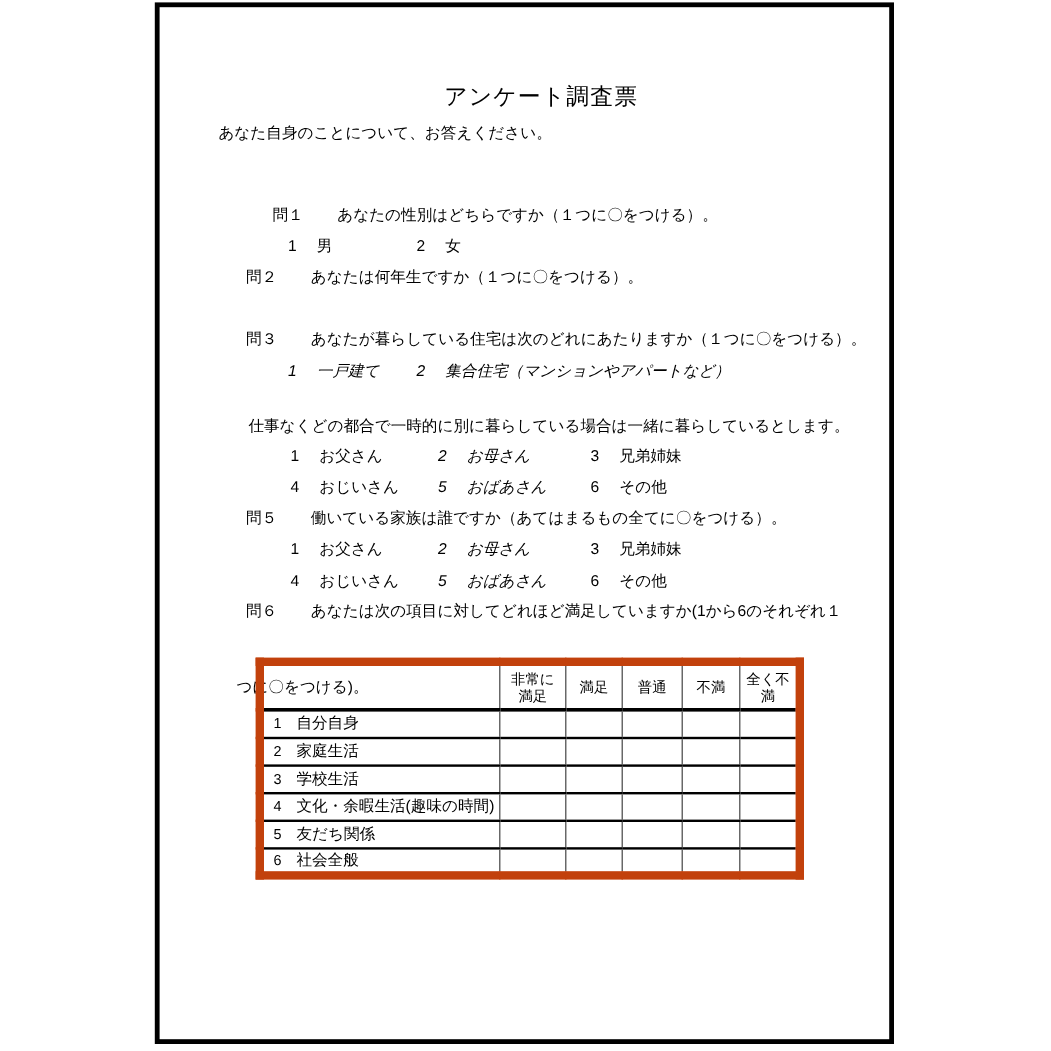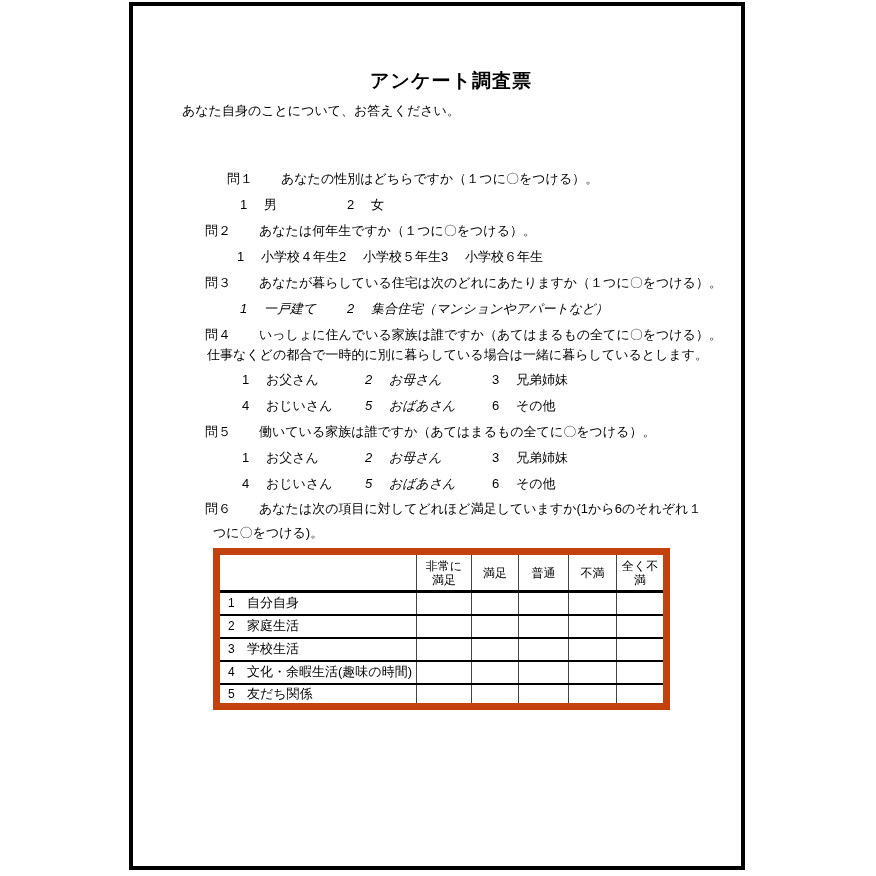--- a/index.html
+++ b/index.html
@@ -2,33 +2,33 @@
 <html><head>
 <meta charset="utf-8">
 <style>
   * { margin:0; padding:0; box-sizing:border-box; }
   html,body { width:876px; height:876px; background:#ffffff; font-family:"Liberation Sans","DejaVu Sans",sans-serif; color:#000; }
   .page {
     position:absolute; left:129px; top:2px; width:616px; height:868px;
     border:4px solid #000; background:#fff;
   }
   .abs { position:absolute; white-space:nowrap; }
-  .title { left:0; top:62px; width:100%; text-align:center; font-size:19px; font-weight:bold; letter-spacing:1px;padding-left:28px; }
+  .title { left:0; top:62px; width:100%; text-align:center; font-size:19px; font-weight:normal; letter-spacing:1px;padding-left:28px; }
   .intro { left:49px; top:96px; font-size:13px; }
   .qline { font-size:13px; left:72px; }
   .qlabel { display:inline-block; width:54px; }
   .optrow { display:flex; font-size:13px; left:107px; }
   .optrow.q45 { left:109px; }
   .onum { display:inline-block; width:24px; }
   .w107 { width:107px; }
   .w102 { width:102px; }
   .w123 { width:123px; }
   .w127 { width:127px;font-style:italic; }
   .note { left:74px; font-size:13px; }
-  .q6cont { left:80px; font-size:13px; }
+  .q6cont { left:64px; font-size:13px;margin-top:40px; }
 
   table.sat {
     position:absolute; left:80px; top:542px;
     border-collapse:collapse; table-layout:fixed;
     border:7px solid #c2410c;
   }
   table.sat th, table.sat td {
     border-left:1px solid #444; border-right:1px solid #444;
     border-top:2px solid #000; border-bottom:2px solid #000;
     font-weight:normal; overflow:hidden;
@@ -53,37 +53,29 @@
     <span class="qlabel">問１</span><span>あなたの性別はどちらですか（１つに〇をつける）。</span>
   </div>
   <div class="abs optrow" style="top:190px;">
     <span class="w107"><span class="onum">1</span><span>男</span></span>
     <span><span class="onum">2</span><span>女</span></span>
   </div>
 
   <div class="abs qline" style="top:216px;">
     <span class="qlabel">問２</span><span>あなたは何年生ですか（１つに〇をつける）。</span>
   </div>
-  <div class="abs optrow" style="top:242px; left:104px;">
-    <span class="w102"><span class="onum">1</span><span>小学校４年生</span></span>
-    <span class="w102"><span class="onum">2</span><span>小学校５年生</span></span>
-    <span><span class="onum">3</span><span>小学校６年生</span></span>
-  </div>
 
   <div class="abs qline" style="top:268px;">
     <span class="qlabel">問３</span><span>あなたが暮らしている住宅は次のどれにあたりますか（１つに〇をつける）。</span>
   </div>
   <div class="abs optrow" style="top:294px;font-style:italic;">
     <span class="w107"><span class="onum">1</span><span>一戸建て</span></span>
     <span><span class="onum">2</span><span>集合住宅（マンションやアパートなど）</span></span>
   </div>
 
-  <div class="abs qline" style="top:320px;">
-    <span class="qlabel">問４</span><span>いっしょに住んでいる家族は誰ですか（あてはまるもの全てに〇をつける）。</span>
-  </div>
   <div class="abs note" style="top:340px;">仕事なくどの都合で一時的に別に暮らしている場合は一緒に暮らしているとします。</div>
   <div class="abs optrow q45" style="top:365px;">
     <span class="w123"><span class="onum">1</span><span>お父さん</span></span>
     <span class="w127"><span class="onum">2</span><span>お母さん</span></span>
     <span><span class="onum">3</span><span>兄弟姉妹</span></span>
   </div>
   <div class="abs optrow q45" style="top:391px;">
     <span class="w123"><span class="onum">4</span><span>おじいさん</span></span>
     <span class="w127"><span class="onum">5</span><span>おばあさん</span></span>
     <span><span class="onum">6</span><span>その他</span></span>
@@ -163,16 +155,24 @@
           <td></td>
       </tr>
       <tr>
         <td class="itemcell"><span class="rownum">5</span><span>友だち関係</span></td>
         <td></td>
           <td></td>
           <td></td>
           <td></td>
           <td></td>
       </tr>
+      <tr>
+        <td class="itemcell"><span class="rownum">6</span><span>社会全般</span></td>
+        <td></td>
+          <td></td>
+          <td></td>
+          <td></td>
+          <td></td>
+      </tr>
     </tbody>
   </table>
 
 </div>
 
 </body></html>

